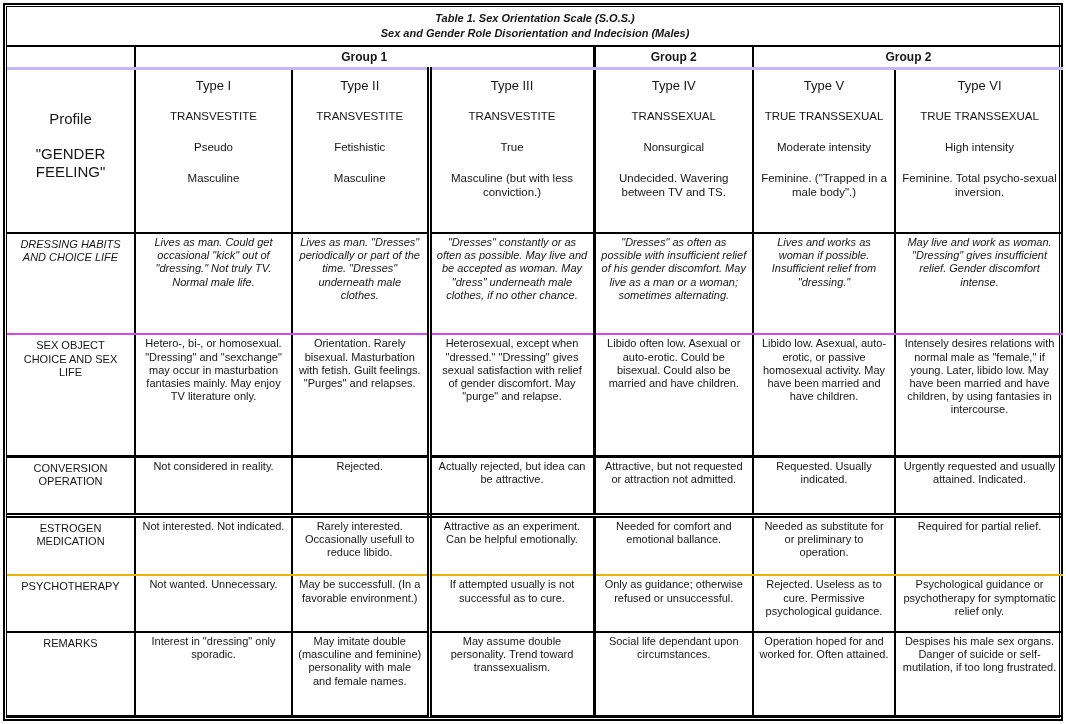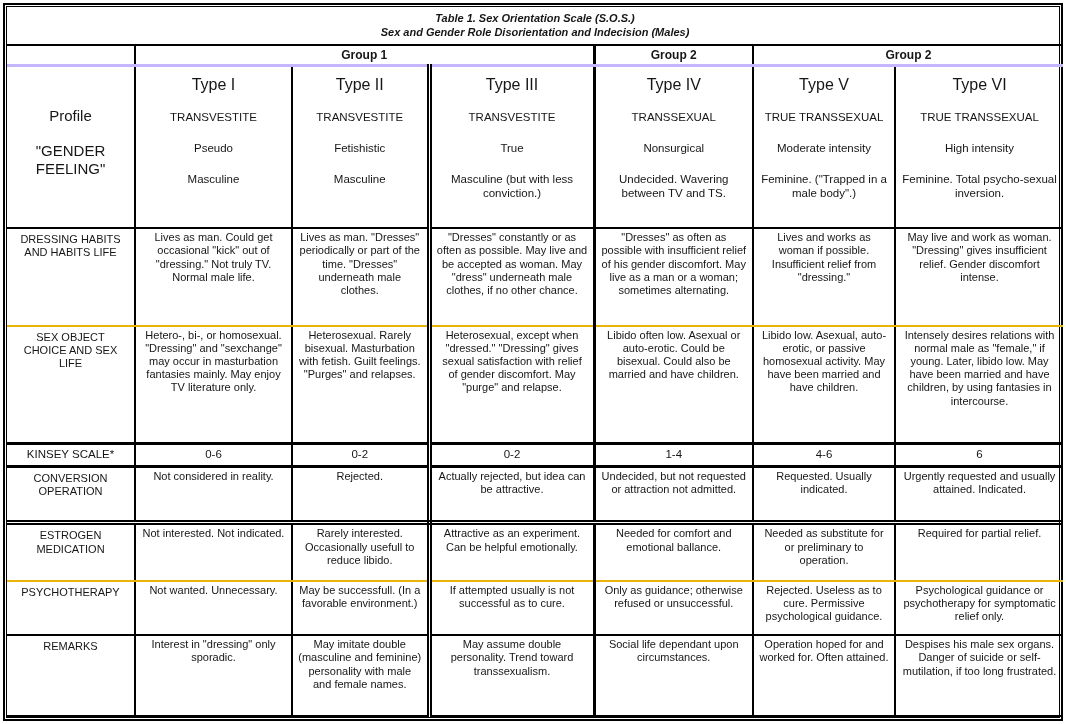--- a/index.html
+++ b/index.html
@@ -12,21 +12,21 @@
   .c0{border-right:2px solid #000;}
   .c1{border-right:2px solid #000;}
   .c2{border-right:5px double #000;}
   .c3{border-right:3px solid #000;}
   .c4{border-right:2px solid #000;}
   .c5{border-right:2px solid #000;}
   
   tr.r-title td{border-bottom:2px solid #000;}
   tr.r-groups td{border-bottom:3px solid #c4b5fd;}
   tr.r-profile td{border-bottom:2px solid #000;}
-  tr.r-dressing td{border-bottom:2px solid #eab308;}
+  tr.r-dressing td{border-bottom:2px solid #d946ef;font-style:italic;}
   tr.r-sexobj td{border-bottom:3px solid #000;}
   tr.r-kinsey td{border-bottom:3px solid #000;}
   tr.r-conversion td{border-bottom:5px double #000;}
   tr.r-estrogen td{border-bottom:2px solid #eab308;}
   tr.r-psycho td{border-bottom:2px solid #000;}
   tr.r-remarks td{border-bottom:2px solid #000;}
   
   tr.r-title{height:36px;}
   tr.r-groups{height:20px;}
   tr.r-profile{height:145px;}
@@ -37,21 +37,21 @@
   tr.r-estrogen{height:55px;}
   tr.r-psycho{height:52px;margin-top:44px;}
   tr.r-remarks{height:77px;}
   tr.r-foot{height:40px;}
   
   .title-cell{vertical-align:middle;padding:2px 8px;}
   .title-line{font-size:11px;font-weight:bold;font-style:italic;line-height:1.35;text-align:center;}
   .group-cell{vertical-align:middle;font-weight:bold;font-size:12px;padding:1px;}
   .profile-cell{padding-top:8px;}
   .profile-cell .pline{margin-top:0;margin-bottom:17px;font-size:11.5px;}
-  .profile-cell .ptype{margin-top:0;margin-bottom:17px;font-size:16px;}
+  .profile-cell .ptype{margin-top:0;margin-bottom:17px;font-size:13px;}
   .rowlabel-cell{padding-top:4px;}
   .profile-label-cell{padding-top:40px;}
   .profile-label-cell .lline{margin-bottom:17px;font-size:15px;}
   .kinsey-cell{vertical-align:middle;font-size:11.5px;padding:1px 4px;}
   .foot-cell{text-align:left;vertical-align:top;padding:3px 6px;font-size:11.5px;line-height:1.35;}
 </style>
 </head>
 <body>
 
 <div class="frame-outer">
@@ -121,63 +121,54 @@
       <div class="ptype">Type VI</div>
       <div class="pline">TRUE TRANSSEXUAL</div>
       <div class="pline">High intensity</div>
       <div class="pline">Feminine. Total psycho-sexual inversion.</div>
     </td>
   </tr>
 
   <tr class="r-dressing">
     <td class="c0 rowlabel-cell">
       <div>DRESSING HABITS</div>
-      <div>AND HABITS LIFE</div>
+      <div>AND CHOICE LIFE</div>
     </td>
     <td class="c1">Lives as man. Could get occasional "kick" out of "dressing." Not truly TV. Normal male life.</td>
     <td class="c2">Lives as man. "Dresses" periodically or part of the time. "Dresses" underneath male clothes.</td>
     <td class="c3">"Dresses" constantly or as often as possible. May live and be accepted as woman. May "dress" underneath male clothes, if no other chance.</td>
     <td class="c4">"Dresses" as often as possible with insufficient relief of his gender discomfort. May live as a man or a woman; sometimes alternating.</td>
     <td class="c5">Lives and works as woman if possible. Insufficient relief from "dressing."</td>
     <td>May live and work as woman. "Dressing" gives insufficient relief. Gender discomfort intense.</td>
   </tr>
 
   <tr class="r-sexobj">
     <td class="c0 rowlabel-cell">
       <div>SEX OBJECT</div>
       <div>CHOICE AND SEX</div>
       <div>LIFE</div>
     </td>
     <td class="c1">Hetero-, bi-, or homosexual. "Dressing" and "sexchange" may occur in masturbation fantasies mainly. May enjoy TV literature only.</td>
-    <td class="c2">Heterosexual. Rarely bisexual. Masturbation with fetish. Guilt feelings. "Purges" and relapses.</td>
+    <td class="c2">Orientation. Rarely bisexual. Masturbation with fetish. Guilt feelings. "Purges" and relapses.</td>
     <td class="c3">Heterosexual, except when "dressed." "Dressing" gives sexual satisfaction with relief of gender discomfort. May "purge" and relapse.</td>
     <td class="c4">Libido often low. Asexual or auto-erotic. Could be bisexual. Could also be married and have children.</td>
     <td class="c5">Libido low. Asexual, auto-erotic, or passive homosexual activity. May have been married and have children.</td>
     <td>Intensely desires relations with normal male as "female," if young. Later, libido low. May have been married and have children, by using fantasies in intercourse.</td>
   </tr>
 
-  <tr class="r-kinsey">
-    <td class="c0 kinsey-cell">KINSEY SCALE*</td>
-    <td class="c1 kinsey-cell">0-6</td>
-    <td class="c2 kinsey-cell">0-2</td>
-    <td class="c3 kinsey-cell">0-2</td>
-    <td class="c4 kinsey-cell">1-4</td>
-    <td class="c5 kinsey-cell">4-6</td>
-    <td class="kinsey-cell">6</td>
-  </tr>
 
   <tr class="r-conversion">
     <td class="c0 rowlabel-cell">
       <div>CONVERSION</div>
       <div>OPERATION</div>
     </td>
     <td class="c1">Not considered in reality.</td>
     <td class="c2">Rejected.</td>
     <td class="c3">Actually rejected, but idea can be attractive.</td>
-    <td class="c4">Undecided, but not requested or attraction not admitted.</td>
+    <td class="c4">Attractive, but not requested or attraction not admitted.</td>
     <td class="c5">Requested. Usually indicated.</td>
     <td>Urgently requested and usually attained. Indicated.</td>
   </tr>
 
   <tr class="r-estrogen">
     <td class="c0 rowlabel-cell">
       <div>ESTROGEN</div>
       <div>MEDICATION</div>
     </td>
     <td class="c1">Not interested. Not indicated.</td>

